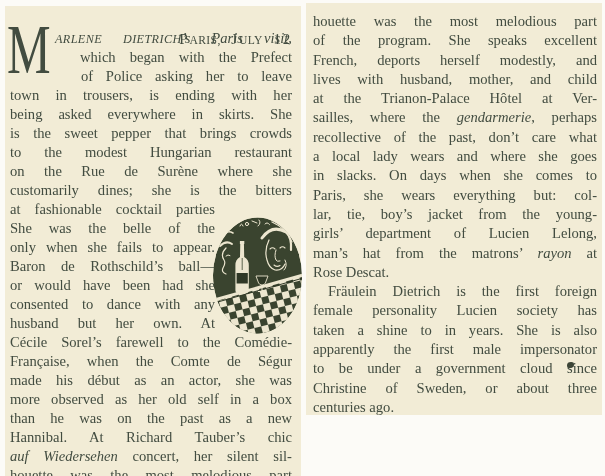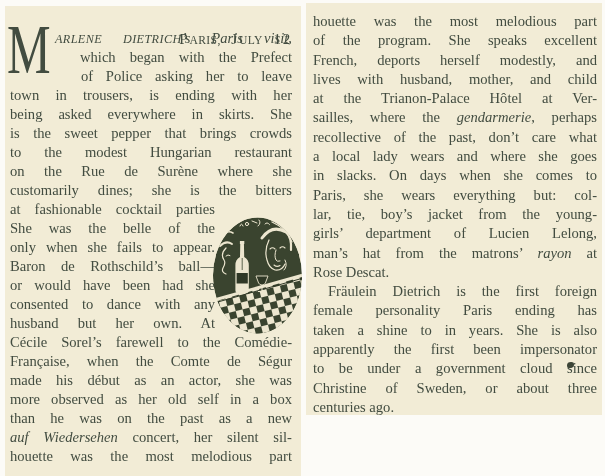--- a/index.html
+++ b/index.html
@@ -81,20 +81,21 @@
         <div class="ln">only when she fails to appear.</div>
         <div class="ln">Baron de Rothschild’s ball—</div>
         <div class="ln">or would have been had she</div>
         <div class="ln">consented to dance with any</div>
         <div class="ln">husband but her own. At</div>
         <div class="ln">Cécile Sorel’s farewell to the Comédie-</div>
         <div class="ln">Française, when the Comte de Ségur</div>
         <div class="ln">made his début as an actor, she was</div>
         <div class="ln">more observed as her old self in a box</div>
         <div class="ln">than he was on the past as a new</div>
+        <div class="ln">Hannibal. At Richard Tauber’s chic</div>
         <div class="ln"><span class="i">auf Wiedersehen</span> concert, her silent sil-</div>
         <div class="ln">houette was the most melodious part</div>
       </div>
 
     <div class="illus">
       <svg viewBox="0 0 91 119" xmlns="http://www.w3.org/2000/svg">
         <defs>
           <clipPath id="cc">
               <ellipse cx="45.5" cy="59.5" rx="44.5" ry="58"></ellipse>
             </clipPath>
@@ -167,23 +168,23 @@
         <div class="ln">sailles, where the <span class="i">gendarmerie</span>, perhaps</div>
         <div class="ln">recollective of the past, don’t care what</div>
         <div class="ln">a local lady wears and where she goes</div>
         <div class="ln">in slacks. On days when she comes to</div>
         <div class="ln">Paris, she wears everything but: col-</div>
         <div class="ln">lar, tie, boy’s jacket from the young-</div>
         <div class="ln">girls’ department of Lucien Lelong,</div>
         <div class="ln">man’s hat from the matrons’ <span class="i">rayon</span> at</div>
         <div class="ln">Rose Descat.</div>
         <div class="ln">Fräulein Dietrich is the first foreign</div>
-        <div class="ln">female personality Paris ending has</div>
+        <div class="ln">female personality Lucien society has</div>
         <div class="ln">taken a shine to in years. She is also</div>
-        <div class="ln">apparently the first been impersonator</div>
+        <div class="ln">apparently the first male impersonator</div>
         <div class="ln">to be under a government cloud since</div>
         <div class="ln">Christine of Sweden, or about three</div>
         <div class="ln">centuries ago.</div>
       </div>
   </div>
 
   <div class="ink-blot"></div>
 </div>
 
 </body></html>

